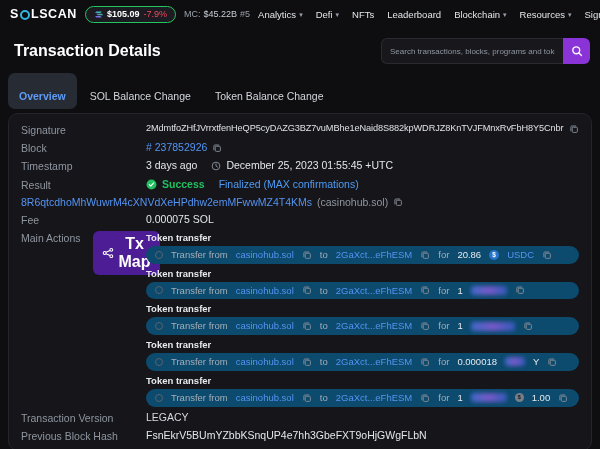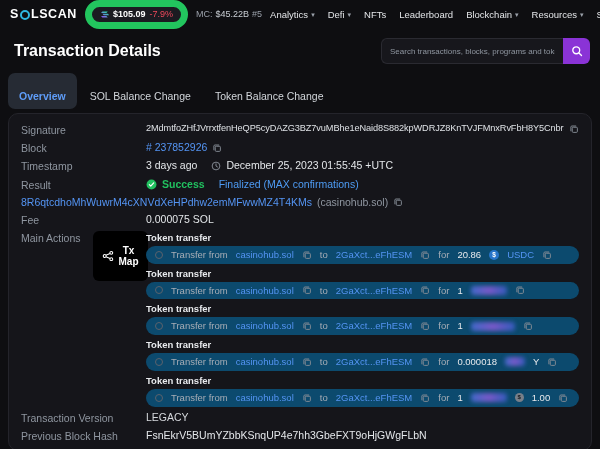--- a/index.html
+++ b/index.html
@@ -10,21 +10,21 @@
     font-family:"Liberation Sans","DejaVu Sans",sans-serif;
     font-size:10.5px; line-height:1.25;
   }
   a { text-decoration:none; }
   svg.ic { display:inline-block; vertical-align:middle; flex-shrink:0; }
 
   
   .navbar { display:flex; align-items:center; height:29px; padding:0 10px; gap:8px; }
   .logo { display:flex; align-items:center; font-weight:700; font-size:12.5px; letter-spacing:.6px; color:#fff; cursor:pointer; }
   .logo-o { width:10px; height:10px; border:2.2px solid #2fb7e0; border-radius:50%; display:inline-block; margin:0 1px; }
-  .price-pill { display:flex; align-items:center; gap:4px; background:#1b1b21; border:7px solid #22c55e; border-radius:20px; padding:2px 8px; font-size:9px; cursor:pointer; }
+  .price-pill { display:flex; align-items:center; gap:4px; background:#1b1b21; border:1px solid #22c55e; border-radius:20px; padding:2px 8px; font-size:9px; cursor:pointer; }
   .price { color:#fff; font-weight:600; }
   .change { color:#f0495c; }
   .mc { display:flex; gap:3px; font-size:9px; color:#9aa0aa;text-align:right; }
   .mc-value { color:#c9ced4; }
   .nav { margin-left:auto; display:flex; align-items:center; gap:13px; font-size:9.5px; color:#e3e5e8; }
   .nav-item { color:#e3e5e8; cursor:pointer; white-space:nowrap; }
   .nav-item.caret::after { content:"▾"; font-size:7px; color:#9aa0aa; margin-left:3px; vertical-align:1px; }
 
   
   .page-head { display:flex; align-items:center; justify-content:space-between; padding:8px 10px 6px; }
@@ -47,21 +47,21 @@
   .sig { font-size:9.2px; letter-spacing:-0.1px; white-space:nowrap; overflow:hidden; color:#dfe2e6; }
   .copy { width:10px; height:10px; color:#868d96; cursor:pointer; }
   .lnk { color:#5494f3; cursor:pointer; white-space:nowrap; }
   .muted { color:#8f96a0;text-align:right; }
   .green { color:#21c05f; font-weight:600; }
   .final { color:#4e9cf5; }
   .gap { width:4px; }
 
   
   .label-col { width:125px; flex-shrink:0; display:flex; flex-direction:row; align-items:flex-start; gap:12px; }
-  .txmap { display:flex; align-items:center; gap:5px; background:#000000; color:#fff; border:none; border-radius:6px; padding:14px 9px; font-size:10px; font-weight:600; cursor:pointer; font-family:inherit; }
+  .txmap { display:flex; align-items:center; gap:5px; background:#4c1d95; color:#fff; border:none; border-radius:6px; padding:4px 9px; font-size:16px; font-weight:600; cursor:pointer; font-family:inherit; }
   .transfers { flex:1; min-width:0; display:flex; flex-direction:column; gap:3px; }
   .tsec { font-size:9.5px; font-weight:700; color:#e8eaed; margin:1px 0 2px; }
   .tpill { background:#0c4a6e; border-radius:9px; padding:3px 9px; display:flex; align-items:center; gap:8px; font-size:9.5px; color:#a7adb6; white-space:nowrap; overflow:hidden; }
   .ring { width:8px; height:8px; border:1.2px solid #5b626c; border-radius:50%; display:inline-block; flex-shrink:0; }
   .amt { color:#e8eaed; }
   .usdc { width:10px; height:10px; border-radius:50%; background:#2775ca; color:#fff; display:inline-flex; align-items:center; justify-content:center; font-size:6.5px; font-weight:700; flex-shrink:0; }
   .usdc::after { content:"$"; }
   .coin { width:9px; height:9px; border-radius:50%; background:#787f89; color:#15151a; display:inline-flex; align-items:center; justify-content:center; font-size:6px; font-weight:700; flex-shrink:0; }
   .coin::after { content:"$"; }
   .blur { width:36px; height:9px; border-radius:3px; background:linear-gradient(90deg,#4a6fd8,#8a5cd8,#3a5fc8); filter:blur(2px); opacity:.85; display:inline-block; flex-shrink:0; }

